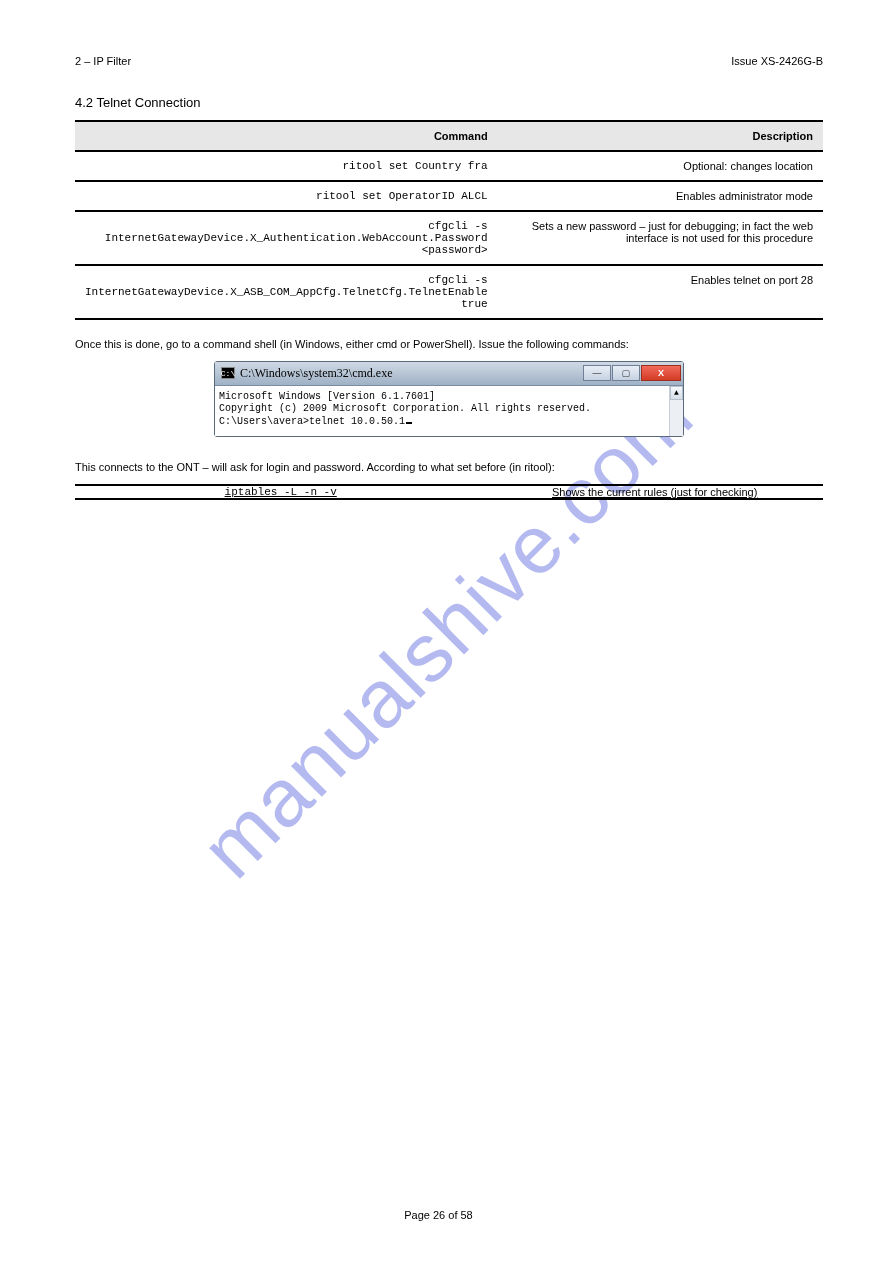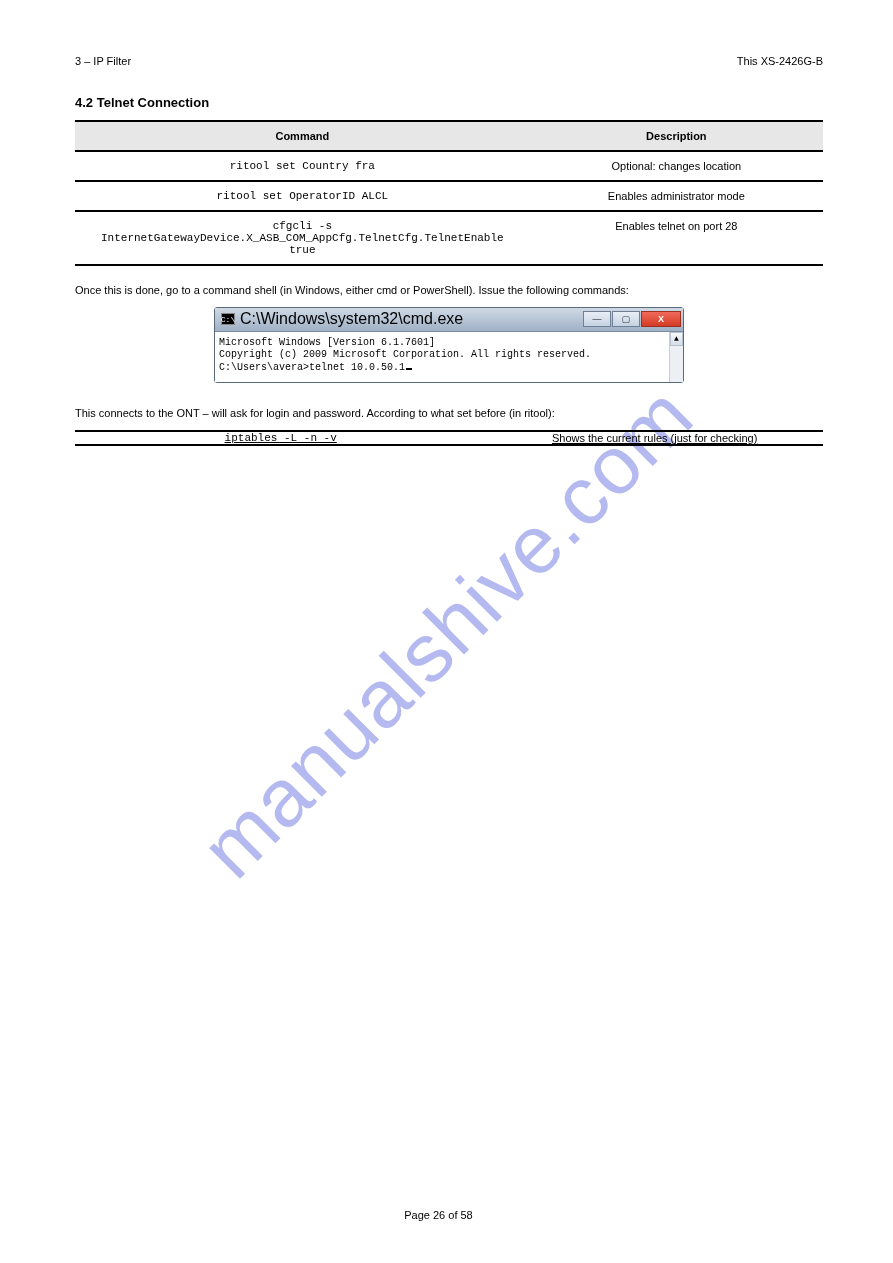--- a/index.html
+++ b/index.html
@@ -19,37 +19,37 @@
   .header-row {
     display: flex;
     justify-content: space-between;
     align-items: baseline;
     font-size: 11px;
     color: #000;
     margin-bottom: 28px;
   }
   .section-title {
     font-size: 13px;
-    font-weight: bold;
+    font-weight: normal;
     margin-bottom: 10px;
     color: #000;
   }
   table.cmds {
     width: 100%;
     border-collapse: collapse;
     font-size: 11px;
     margin-bottom: 16px;
   }
   table.cmds th, table.cmds td {
     border-top: 2px solid #000;
     border-bottom: 2px solid #000;
     border-left: none;
     border-right: none;
-    padding: 8px 26px;
-    text-align: center;
+    padding: 8px 10px;
+    text-align: right;
     vertical-align: top;
   }
   table.cmds thead th {
     font-weight: bold;
     background: #e7e7e7;
   }
   table.cmds td.cmd {
     font-family: "Courier New", monospace;
     width: 55%;
   }
@@ -75,21 +75,21 @@
     align-items: center;
     padding: 0 2px 0 6px;
     border-bottom: 1px solid #7b8ba0;
   }
   .term-icon {
     width: 14px; height: 12px; background:#000; color:#fff; font-size:8px;
     display:flex; align-items:center; justify-content:center;
     border:1px solid #888; margin-right:5px; font-family:"Courier New",monospace;
   }
   .term-title {
-    font-size: 16px; color:#000; flex:1;
+    font-size: 12px; color:#000; flex:1;font-family:Liberation Serif, serif;
   }
   .term-btns { display:flex; gap:1px; }
   .tbtn {
     width: 28px; height: 16px; border:1px solid #6f7f95;
     background: linear-gradient(#e8eef6,#c6d2e2);
     display:flex; align-items:center; justify-content:center;
     font-size: 9px; color:#333;
   }
   .tbtn.close {
     background: linear-gradient(#f06a5a,#d43b24);
@@ -135,41 +135,45 @@
   }
 </style>
 </head>
 <body>
 
 <div class="watermark">manualshive.com</div>
 
 <div class="page">
 
   <div class="header-row">
-    <span>3 – IP Filter</span>
-    <span>This XS-2426G-B</span>
+    <span>2 – IP Filter</span>
+    <span>Issue XS-2426G-B</span>
   </div>
 
   <div class="section-title">4.2 Telnet Connection</div>
 
   <table class="cmds">
     <thead>
       <tr>
         <th>Command</th>
         <th>Description</th>
       </tr>
     </thead>
     <tbody>
       <tr>
         <td class="cmd">ritool set Country fra</td>
         <td class="desc">Optional: changes location</td>
       </tr>
       <tr>
         <td class="cmd">ritool set OperatorID ALCL</td>
         <td class="desc">Enables administrator mode</td>
+      </tr>
+      <tr>
+        <td class="cmd">cfgcli -s InternetGatewayDevice.X_Authentication.WebAccount.Password &lt;password&gt;</td>
+        <td class="desc">Sets a new password – just for debugging; in fact the web interface is not used for this procedure</td>
       </tr>
       <tr>
         <td class="cmd">cfgcli -s InternetGatewayDevice.X_ASB_COM_AppCfg.TelnetCfg.TelnetEnable true</td>
         <td class="desc">Enables telnet on port 28</td>
       </tr>
     </tbody>
   </table>
 
   <div class="para">Once this is done, go to a command shell (in Windows, either cmd or PowerShell). Issue the following commands:</div>
 

